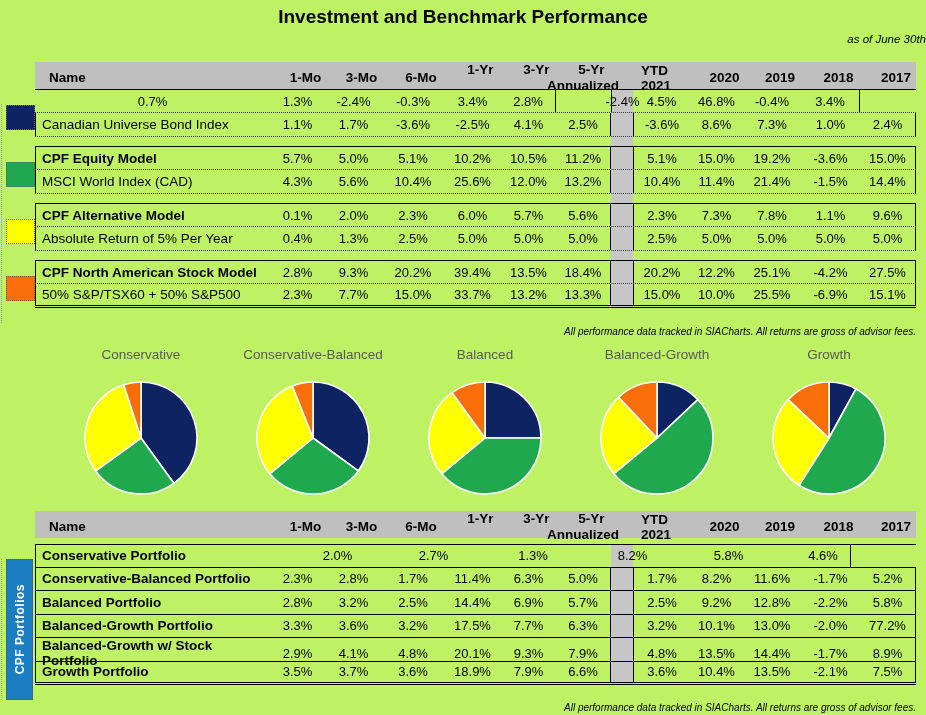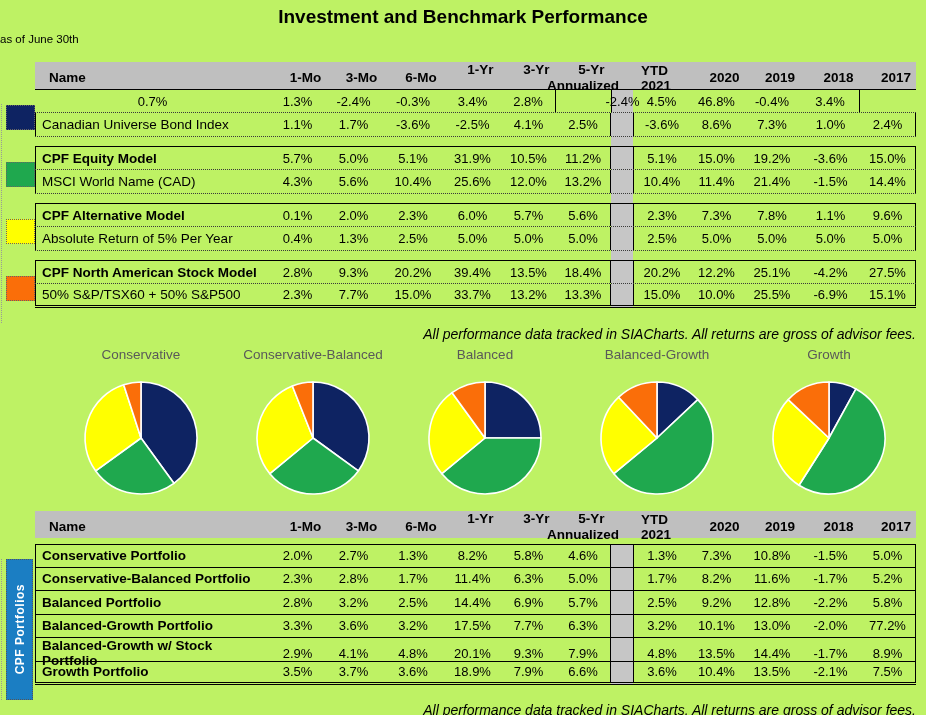--- a/index.html
+++ b/index.html
@@ -1,20 +1,20 @@
 <!DOCTYPE html>
 <html><head>
 <meta charset="utf-8">
 <style>
   html,body{margin:0;padding:0;background:#fff;}
   .page{position:relative;width:926px;height:715px;background:#bef264;overflow:hidden;
         font-family:"Liberation Sans",sans-serif;color:#000;
         --cols:235px 55px 57px 62px 57px 55px 55px 22px 57px 53px 58px 59px 56px;}
   .title{position:absolute;top:6px;left:0;width:100%;text-align:center;font-size:19px;font-weight:bold;}
-  .subtitle{position:absolute;top:33px;left:0;width:100%;text-align:left;font-size:11.5px;}
+  .subtitle{position:absolute;top:33px;left:0;width:100%;text-align:right;font-size:11.5px;font-style:italic;}
 
   .tbl{position:absolute;left:35px;width:881px;}
   .thead{display:grid;grid-template-columns:var(--cols);background:#bfbfbf;height:27px;
          font-weight:bold;font-size:13.5px;align-items:center;padding-left:8px;}
   .cell{height:100%;display:flex;align-items:center;justify-content:center;box-sizing:border-box;}
   .c-name{justify-content:flex-start;padding-left:6px;}
   .ann{display:flex;flex-direction:column;justify-content:center;height:100%;grid-column:5 / span 3;}
   .ann-top{display:grid;grid-template-columns:57px 55px 55px;}
   .ann-top span{text-align:center;}
   .ann-label{text-align:right;margin-top:1px;}
@@ -26,36 +26,36 @@
   .trow{display:grid;grid-template-columns:var(--cols);height:24px;align-items:center;
         font-size:13px;box-sizing:border-box;position:relative;}
   .t2 .trow{height:23.5px;}
   .trow .c-name{font-size:13.5px;border-left:1px solid #000;}
   .trow.bold .c-name{font-weight:bold;}
   .c-vr{border-right:1px solid #000;}
   .c-vl{border-left:1px solid #000;}
   .dotted .trow{border-bottom:1px dotted #3a3a3a;}
   .dotted .trow:first-child{border-top:1px solid #000;}
   .solidrows .trow{border-bottom:1px solid #000;}
-  .solidrows .trow:first-child{border-top:1px solid #000;}
+  .solidrows .trow:first-child{border-top:1px solid #000;gap:40px;}
   .table-end{border-bottom:3px double #000 !important;}
 
   .swatch{position:absolute;left:6px;width:29px;height:25px;box-sizing:border-box;border:1px dotted #666;}
   .left-dotted{position:absolute;left:1px;width:0;border-left:1px dotted #999;}
 
   .sidebar{position:absolute;left:6px;top:559px;width:27px;height:141px;box-sizing:border-box;
            border:1px dotted #555;display:flex;align-items:center;justify-content:center;}
   .sidebar span{writing-mode:vertical-rl;transform:rotate(180deg);color:#fff;font-weight:bold;
                 font-size:12px;letter-spacing:.5px;white-space:nowrap;}
 
   .pie-block{position:absolute;top:347px;width:170px;display:flex;flex-direction:column;align-items:center;}
   .pie-title{font-size:13.5px;font-weight:normal;color:#595959;text-align:center;height:18px;}
   .pie-block svg{margin-top:13px;display:block;}
 
-  .footnote{position:absolute;right:10px;width:881px;text-align:right;font-size:14px;font-style:italic;}
+  .footnote{position:absolute;right:10px;width:881px;text-align:right;font-size:10px;font-style:italic;}
 </style>
 </head>
 <body>
 
 <div class="page">
 
   <div class="title">Investment and Benchmark Performance</div>
   <div class="subtitle">as of June 30th</div>
 
   <div class="swatch" style="top: 104.5px; background: rgb(14, 35, 98);"></div>
@@ -118,32 +118,32 @@
             <div class="cell c-num">1.0%</div>
             <div class="cell c-num c-vr">2.4%</div>
           </div>
         </div>
         <div class="group dotted">
           <div class="trow bold">
             <div class="cell c-name">CPF Equity Model</div>
             <div class="cell c-num">5.7%</div>
             <div class="cell c-num">5.0%</div>
             <div class="cell c-num">5.1%</div>
-            <div class="cell c-num">31.9%</div>
+            <div class="cell c-num">10.2%</div>
             <div class="cell c-num">10.5%</div>
             <div class="cell c-num c-vr">11.2%</div>
             <div class="cell c-gap"></div>
             <div class="cell c-num c-vl">5.1%</div>
             <div class="cell c-num">15.0%</div>
             <div class="cell c-num">19.2%</div>
             <div class="cell c-num">-3.6%</div>
             <div class="cell c-num c-vr">15.0%</div>
           </div>
           <div class="trow">
-            <div class="cell c-name">MSCI World Name (CAD)</div>
+            <div class="cell c-name">MSCI World Index (CAD)</div>
             <div class="cell c-num">4.3%</div>
             <div class="cell c-num">5.6%</div>
             <div class="cell c-num">10.4%</div>
             <div class="cell c-num">25.6%</div>
             <div class="cell c-num">12.0%</div>
             <div class="cell c-num c-vr">13.2%</div>
             <div class="cell c-gap"></div>
             <div class="cell c-num c-vl">10.4%</div>
             <div class="cell c-num">11.4%</div>
             <div class="cell c-num">21.4%</div>

